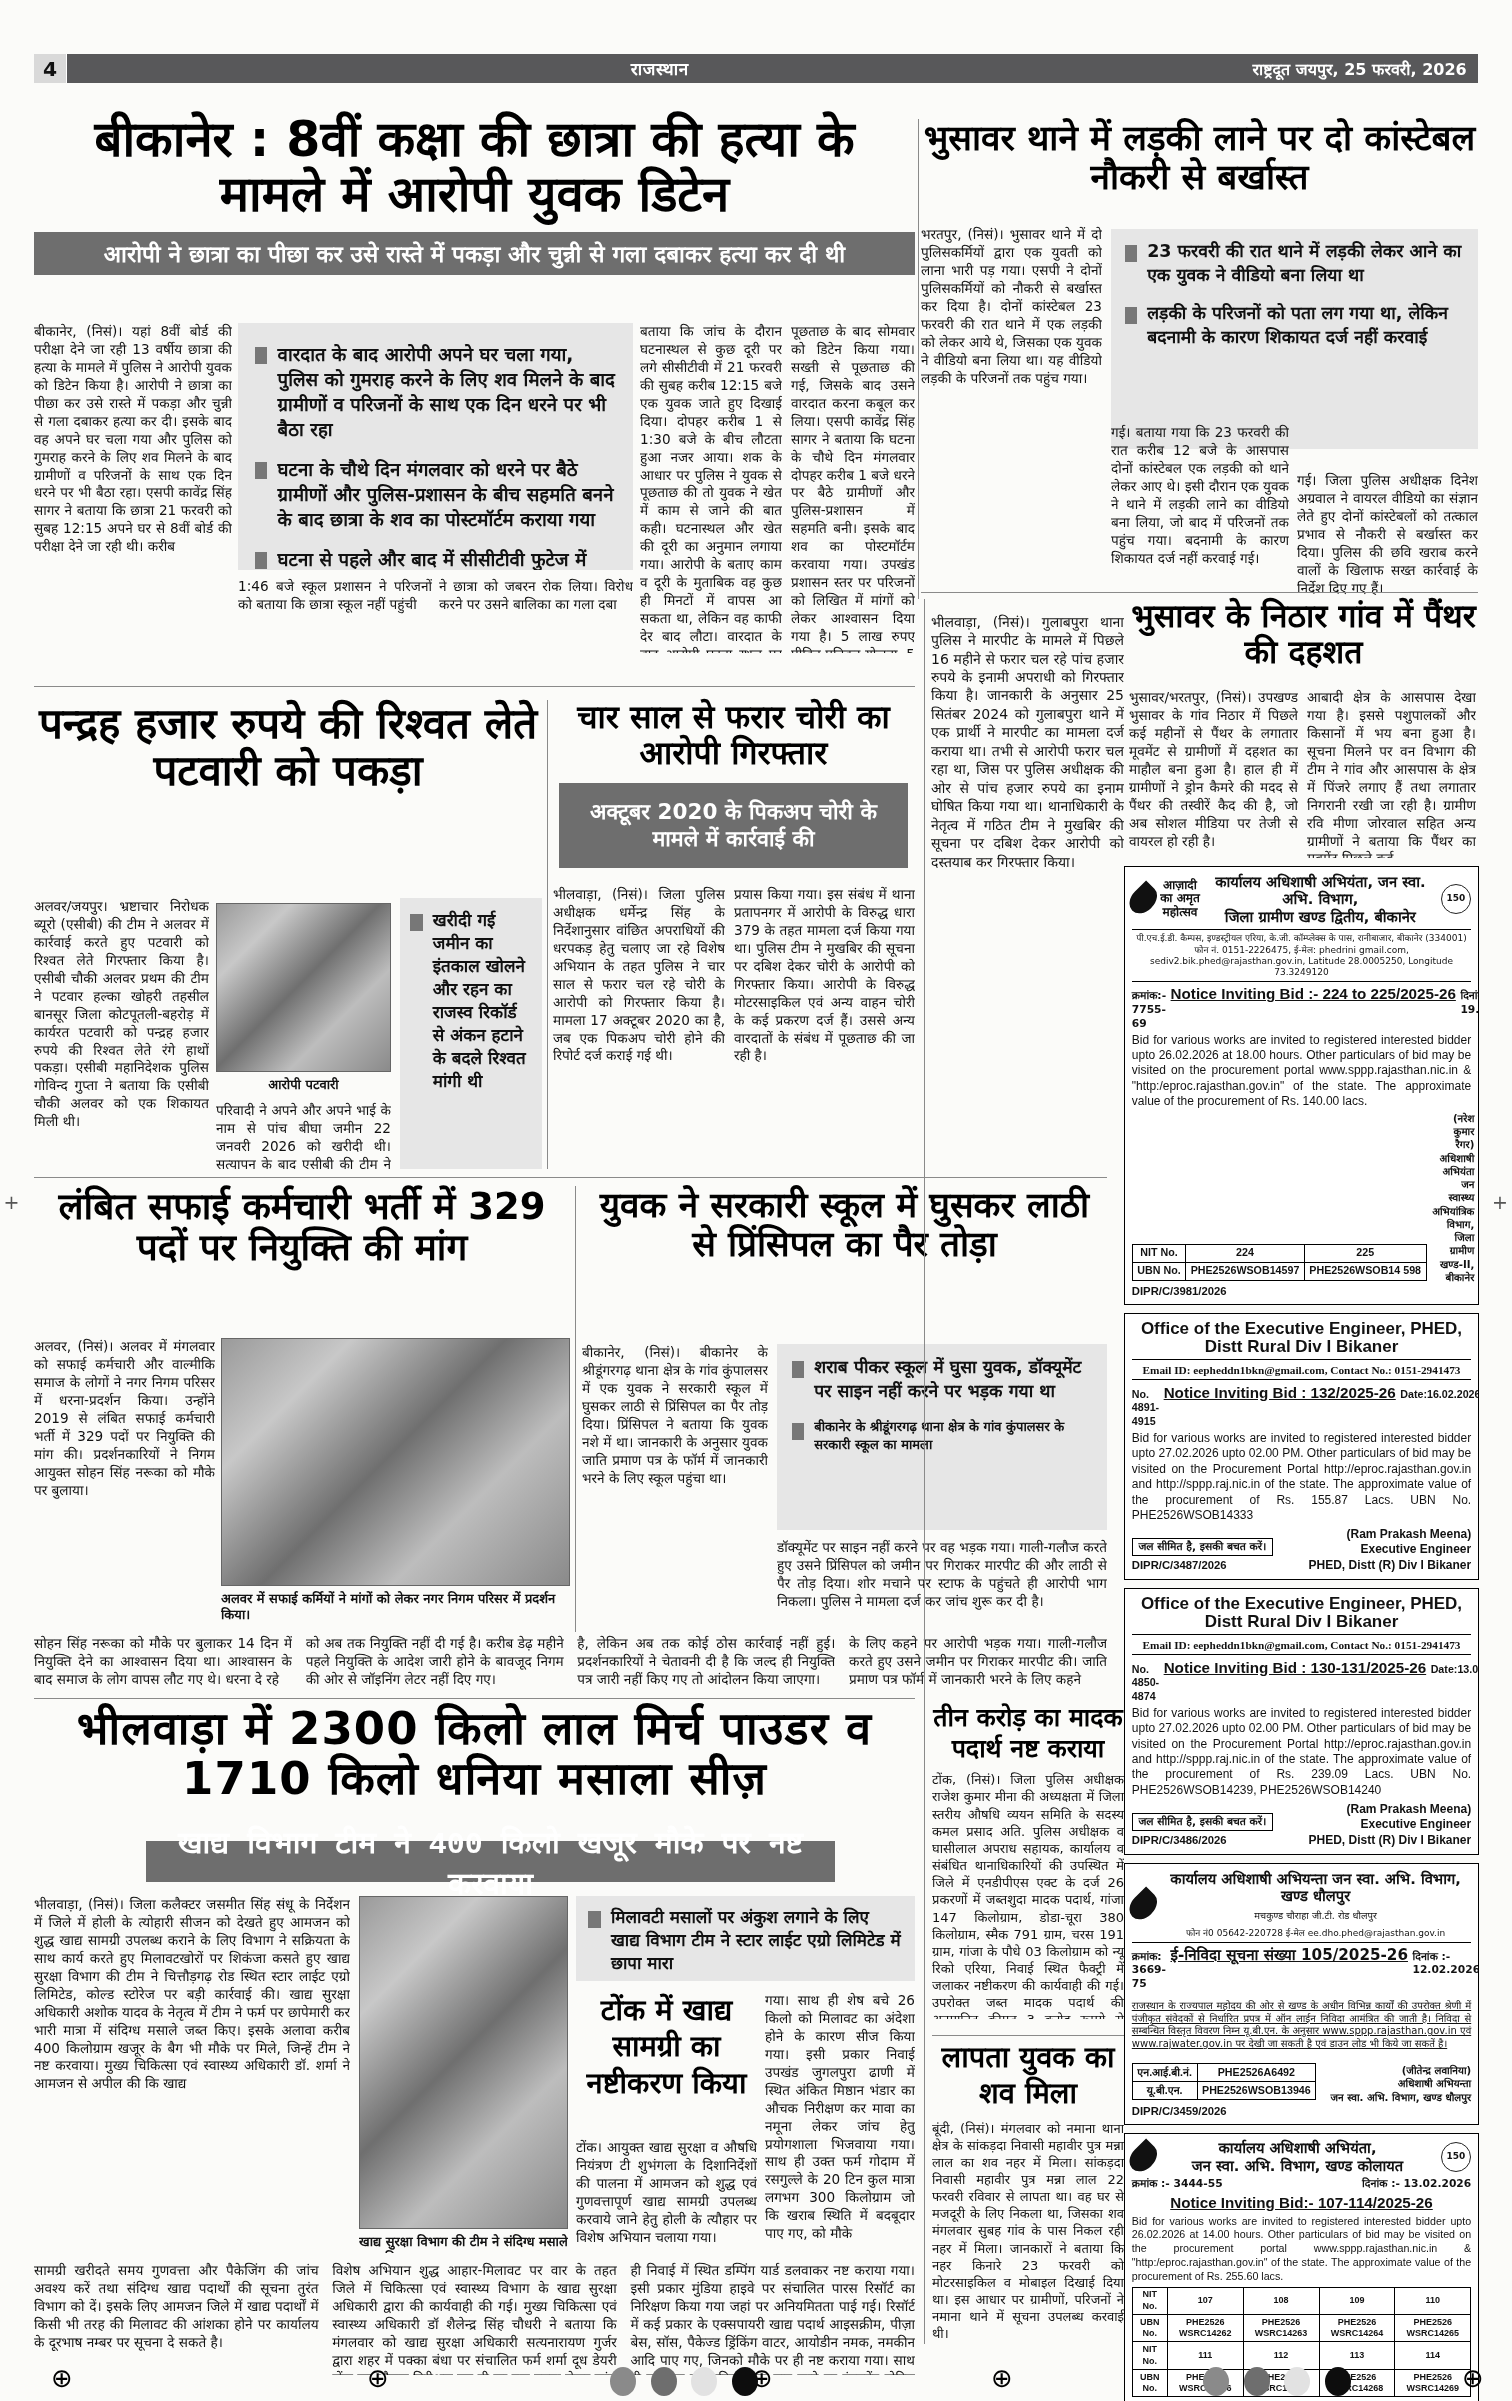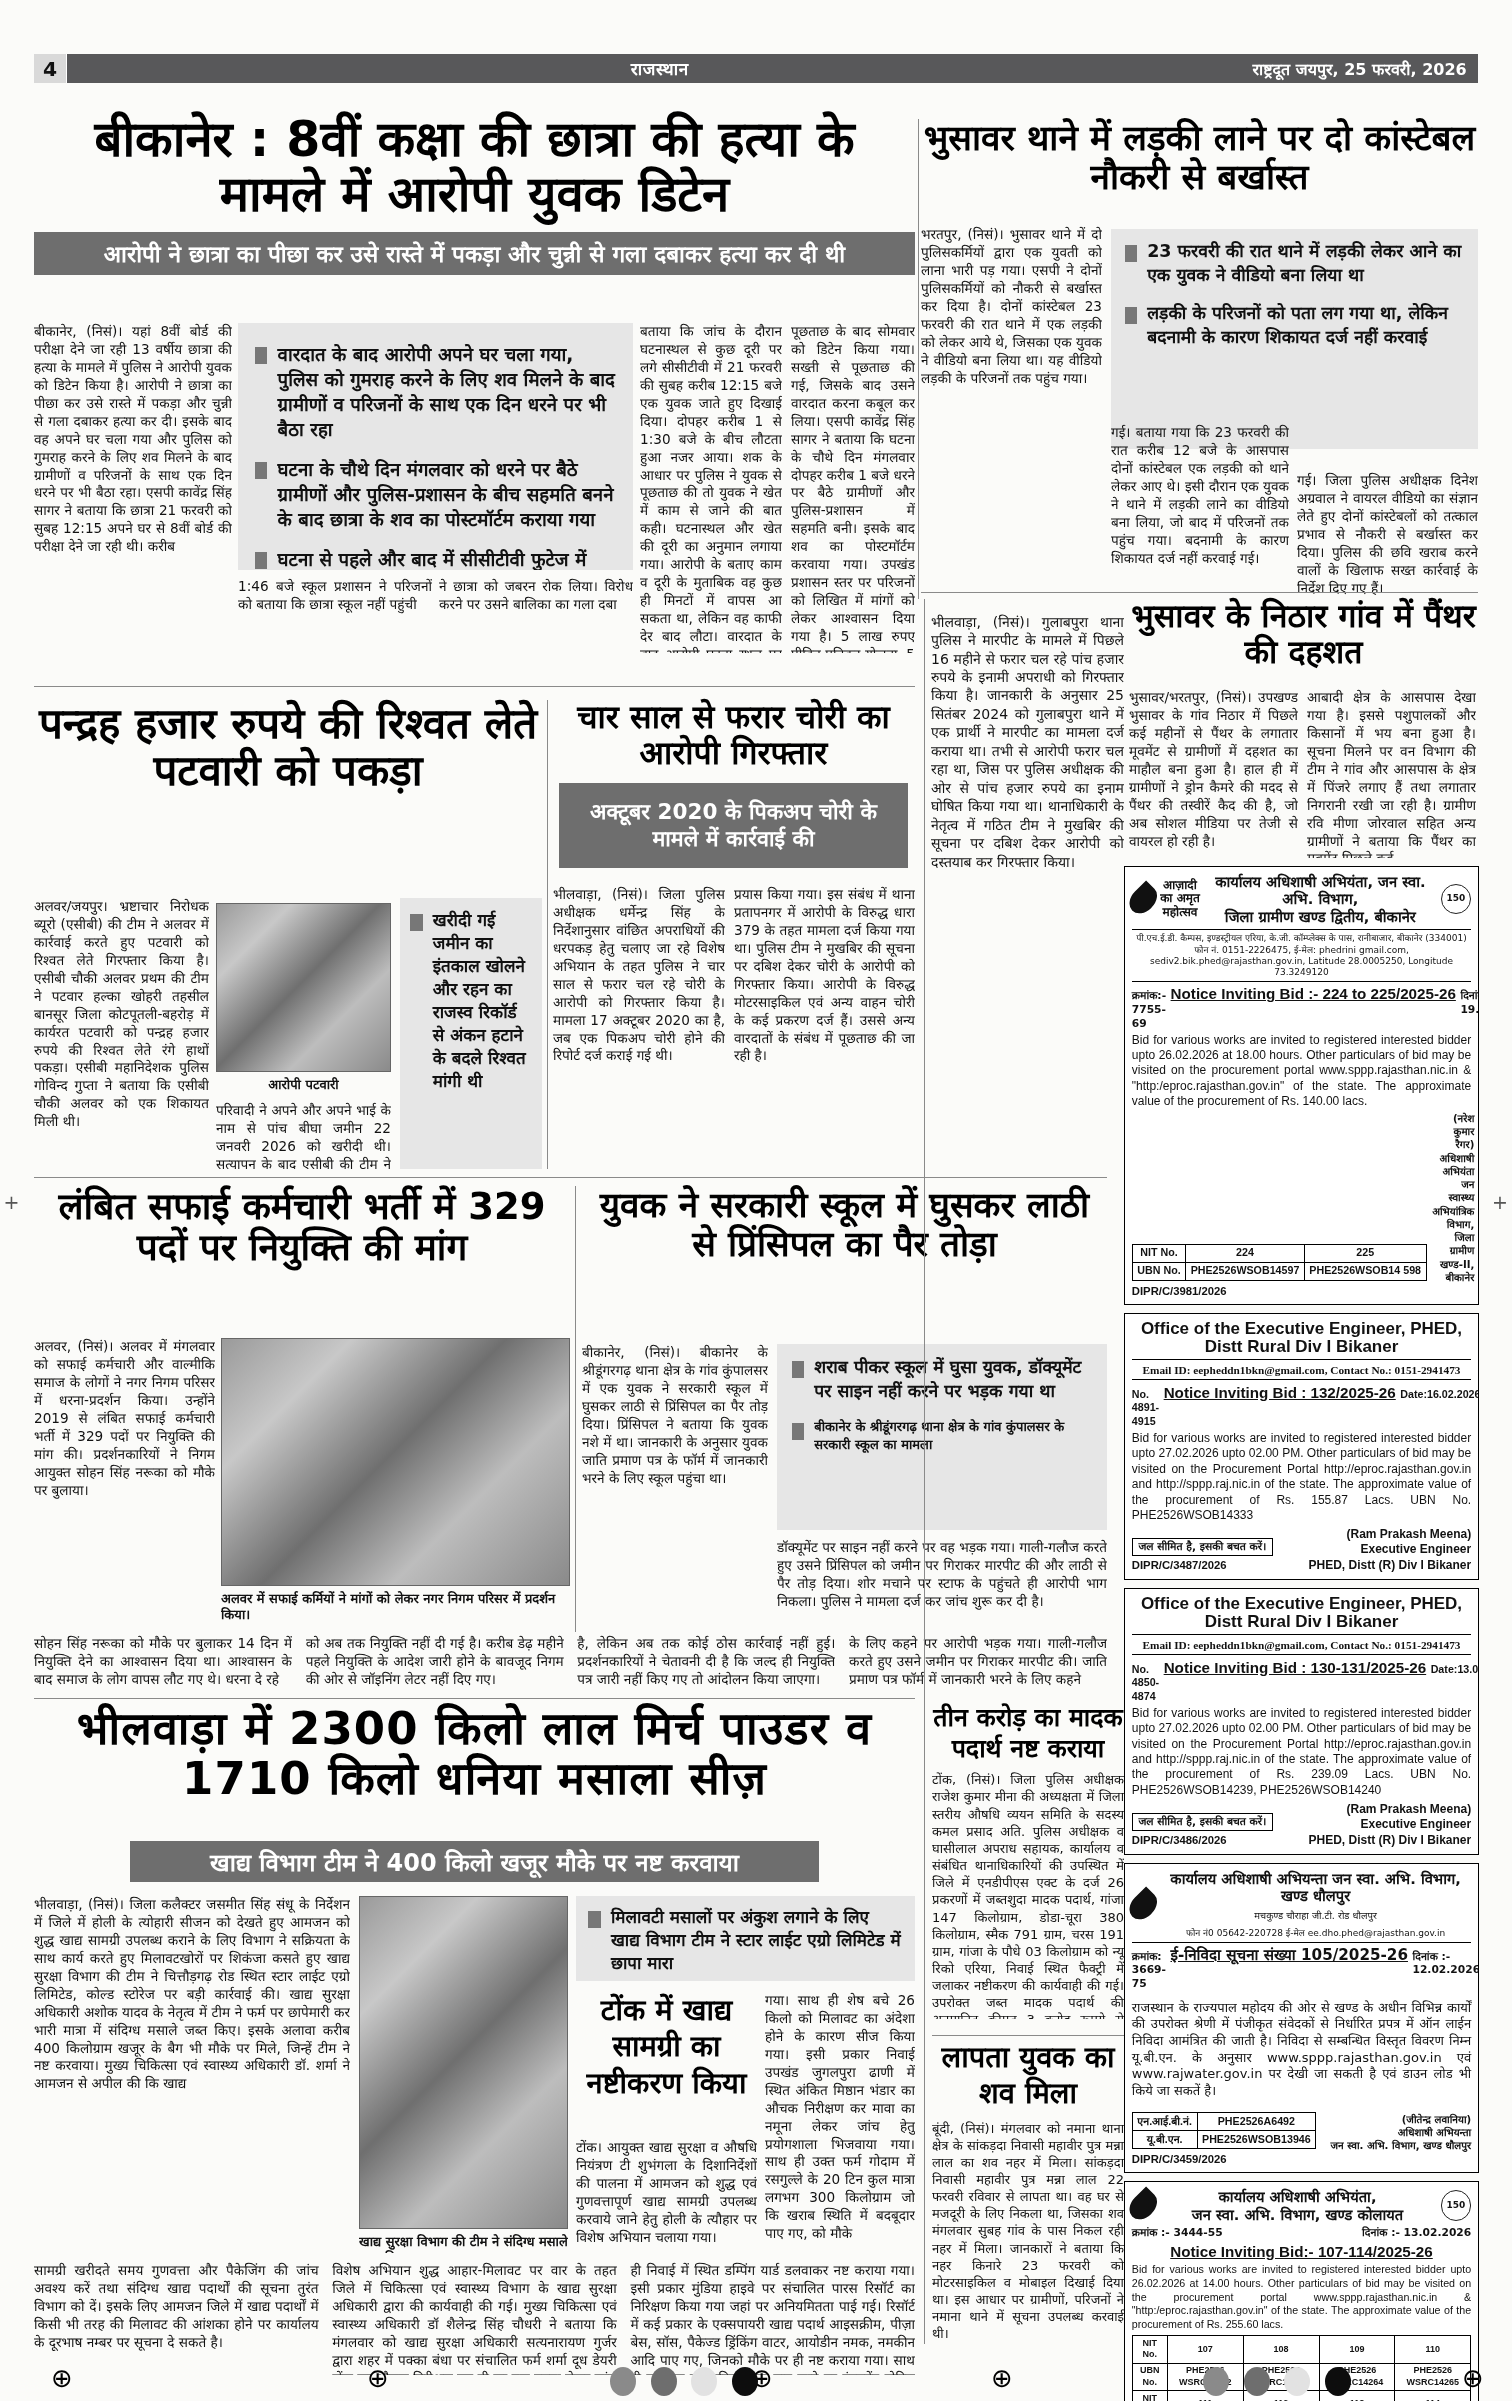--- a/index.html
+++ b/index.html
@@ -33,21 +33,21 @@
 
   
   #notices{position:absolute;left:1124px;top:866px;width:355px;display:flex;flex-direction:column;gap:8px;}
   .notice{border:1.7px solid #000;background:#fff;padding:5.6px 6.8px;font-size:12px;line-height:1.28;overflow:hidden;}
   .notice .nhead{display:flex;align-items:center;gap:5.6px;border-bottom:1.1px solid #000;padding-bottom:3.4px;margin-bottom:3.4px;}
   .notice .nhead .org{flex:1;text-align:center;font-weight:700;font-size:14.7px;line-height:1.2;}
   .notice .addr{font-size:9px;text-align:center;line-height:1.25;}
   .notice .refrow{display:flex;justify-content:space-between;align-items:baseline;gap:4.5px;font-weight:700;font-size:10.7px;margin:2.3px 0;}
   .notice .ntitle{text-align:center;font-weight:700;font-size:15.2px;text-decoration:underline;font-family:"Liberation Sans",sans-serif;white-space:nowrap;}
   .notice .nbody{font-family:"Liberation Sans",sans-serif;font-size:12px;text-align:justify;margin:2.3px 0;}
-  .notice .nbody-hi{font-size:13px;text-align:justify;margin:9px 0;}
+  .notice .nbody-hi{font-size:10px;text-align:justify;margin:9px 0;text-decoration:underline;}
   .notice table{border-collapse:collapse;font-family:"Liberation Sans",sans-serif;font-weight:700;font-size:10.7px;margin:3.4px 0;}
   .notice td,.notice th{border:1.1px solid #000;padding:1.7px 4.5px;text-align:center;}
   .notice .signrow{display:flex;justify-content:space-between;align-items:flex-end;gap:5.6px;margin-top:3.4px;}
   .notice .sign{text-align:right;font-weight:700;font-size:10.2px;line-height:1.3;}
   .notice .dipr{font-weight:700;font-family:"Liberation Sans",sans-serif;font-size:11.3px;}
   .notice .slogan{display:inline-block;border:1.1px solid #000;padding:1.1px 5.6px;font-weight:700;font-size:10.7px;margin:2.3px 0;}
   .eng-org{text-align:center;font-weight:700;font-family:"Liberation Sans",sans-serif;font-size:17px;line-height:1.1;border-bottom:1.1px solid #000;padding-bottom:2.3px;margin-bottom:2.3px;}
   .eng-contact{text-align:center;font-weight:700;font-family:"Liberation Serif",serif;font-size:11.3px;border-bottom:1.1px solid #000;padding-bottom:2.3px;margin-bottom:2.3px;}
 
   .drop-icon{width:22.6px;height:30.5px;background:#111;border-radius:0 50% 50% 50%;transform:rotate(45deg);flex:0 0 22.6px;}
@@ -170,21 +170,21 @@
 
   <div class="abs" style="left:34px;top:1635px;width:1073px;height:63px;display:flex;gap:13.6px;">
     <div class="body-col" style="flex:1;height:63px;">सोहन सिंह नरूका को मौके पर बुलाकर 14 दिन में नियुक्ति देने का आश्वासन दिया था। आश्वासन के बाद समाज के लोग वापस लौट गए थे। धरना दे रहे</div>
     <div class="body-col" style="flex:1;height:63px;">को अब तक नियुक्ति नहीं दी गई है। करीब डेढ़ महीने पहले नियुक्ति के आदेश जारी होने के बावजूद निगम की ओर से जॉइनिंग लेटर नहीं दिए गए।</div>
     <div class="body-col" style="flex:1;height:63px;">है, लेकिन अब तक कोई ठोस कार्रवाई नहीं हुई। प्रदर्शनकारियों ने चेतावनी दी है कि जल्द ही नियुक्ति पत्र जारी नहीं किए गए तो आंदोलन किया जाएगा।</div>
     <div class="body-col" style="flex:1;height:63px;">के लिए कहने पर आरोपी भड़क गया। गाली-गलौज करते हुए उसने जमीन पर गिराकर मारपीट की। जाति प्रमाण पत्र फॉर्म में जानकारी भरने के लिए कहने</div>
   </div>
 
   <div class="abs" style="left:34px;top:1704px;width:881px;height:672px;">
     <div class="headline" style="font-size:45px;letter-spacing:1.1px;">भीलवाड़ा में 2300 किलो लाल मिर्च पाउडर व 1710 किलो धनिया मसाला सीज़</div>
-    <div class="subbar" style="position:absolute;left:96px;top:137px;width:689px;height:41px;font-size:24px;">खाद्य विभाग टीम ने 400 किलो खजूर मौके पर नष्ट करवाया</div>
+    <div class="subbar" style="position:absolute;left:112px;top:137px;width:689px;height:41px;font-size:30px;font-family:Liberation Mono, monospace;">खाद्य विभाग टीम ने 400 किलो खजूर मौके पर नष्ट करवाया</div>
     <div class="body-col abs" style="left:0;top:192px;width:316px;height:356px;">भीलवाड़ा, (निसं)। जिला कलैक्टर जसमीत सिंह संधू के निर्देशन में जिले में होली के त्योहारी सीजन को देखते हुए आमजन को शुद्ध खाद्य सामग्री उपलब्ध कराने के लिए विभाग ने सक्रियता के साथ कार्य करते हुए मिलावटखोरों पर शिकंजा कसते हुए खाद्य सुरक्षा विभाग की टीम ने चित्तौड़गढ़ रोड स्थित स्टार लाईट एग्रो लिमिटेड, कोल्ड स्टोरेज पर बड़ी कार्रवाई की। खाद्य सुरक्षा अधिकारी अशोक यादव के नेतृत्व में टीम ने फर्म पर छापेमारी कर भारी मात्रा में संदिग्ध मसाले जब्त किए। इसके अलावा करीब 400 किलोग्राम खजूर के बैग भी मौके पर मिले, जिन्हें टीम ने नष्ट करवाया। मुख्य चिकित्सा एवं स्वास्थ्य अधिकारी डॉ. शर्मा ने आमजन से अपील की कि खाद्य</div>
     <div class="photo abs" style="left:325px;top:192px;width:209px;height:333px;"></div>
     <div class="caption abs" style="left:325px;top:530px;width:209px;height:19px;">खाद्य सुरक्षा विभाग की टीम ने संदिग्ध मसाले जब्त किए।</div>
     <div class="gbox abs" style="left:542px;top:192px;width:339px;height:85px;padding:10.2px 12.4px;">
       <div class="bullet" style="margin-bottom:0;">
           <span class="bmark"></span>
           <span class="btext" style="font-size:17px;">मिलावटी मसालों पर अंकुश लगाने के लिए खाद्य विभाग टीम ने स्टार लाईट एग्रो लिमिटेड में छापा मारा</span>
         </div>
     </div>
     <div class="headline abs" style="left:542px;top:288px;width:181px;height:141px;font-size:29px;line-height:1.25;">टोंक में खाद्य सामग्री का नष्टीकरण किया</div>

